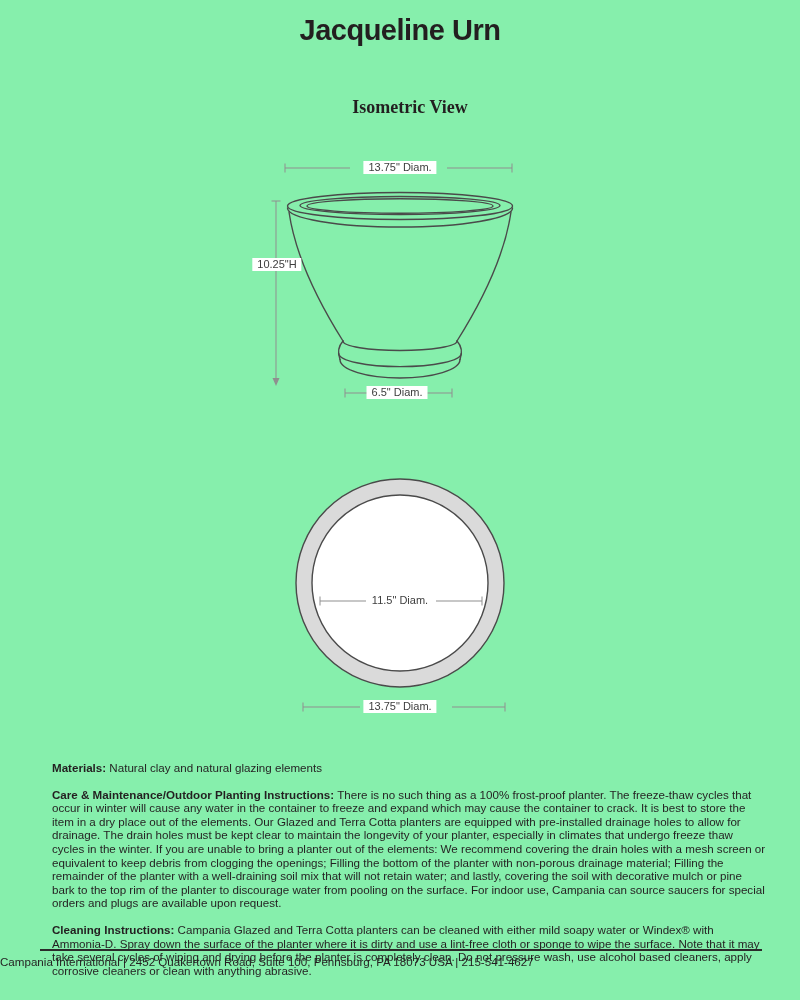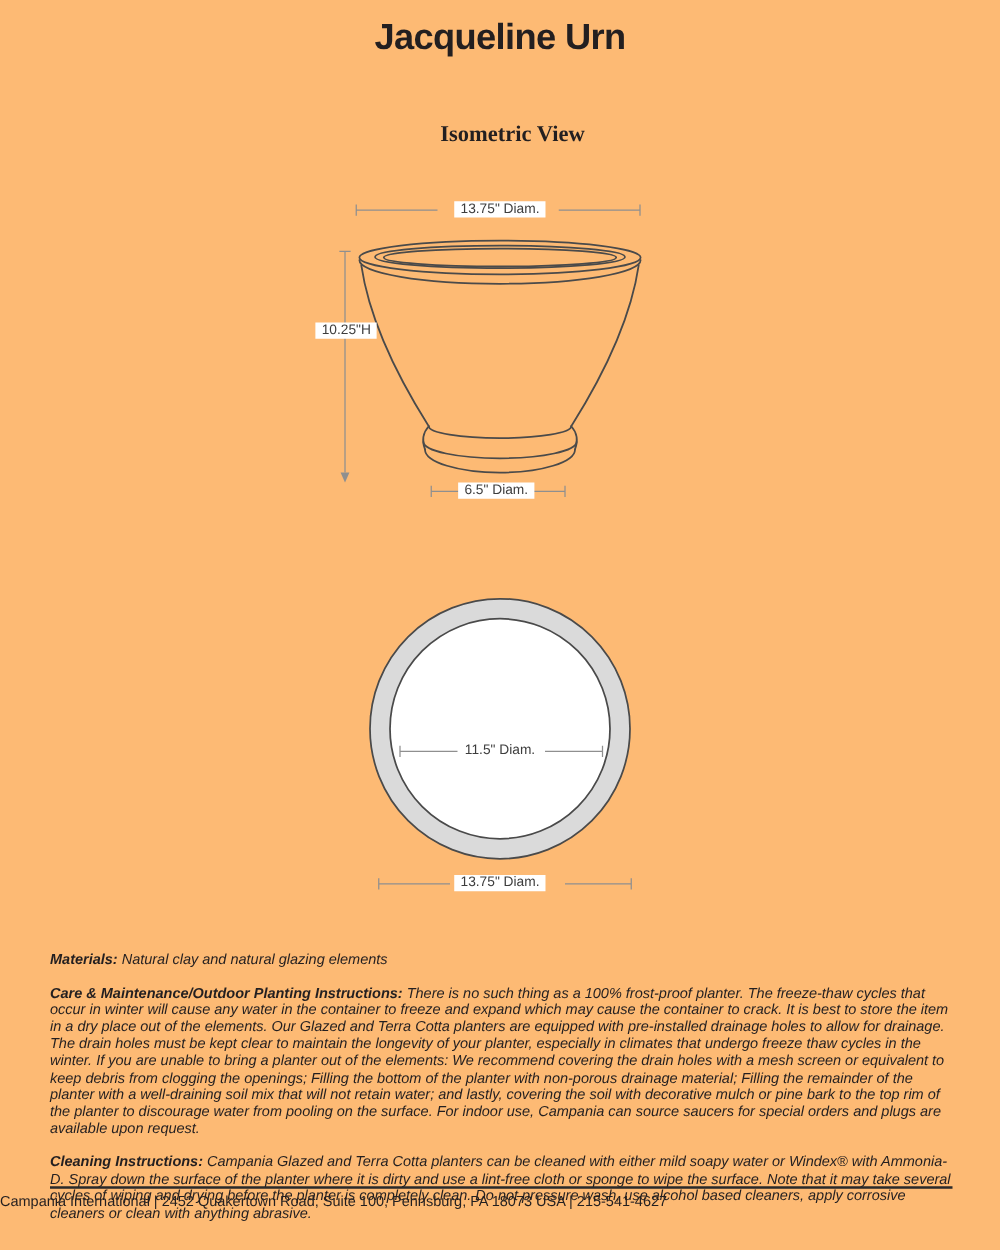--- a/index.html
+++ b/index.html
@@ -1,18 +1,18 @@
 <!DOCTYPE html>
 <html><head>
 <meta charset="utf-8">
 <style>
   * { margin:0; padding:0; box-sizing:border-box; }
   html,body { background:#ffffff; }
   body { font-family:"Liberation Sans", sans-serif; color:#231f20; }
-  .doc { position:relative; width:800px; height:1000px; background:#fdba74; overflow:hidden; }
+  .doc { position:relative; width:800px; height:1000px; background:#86efac; overflow:hidden; }
 
   .page-title {
     position:absolute; top:14px; left:0; width:800px;
     text-align:center; font-size:29px; font-weight:bold; letter-spacing:-0.5px;
   }
   .view-heading {
     position:absolute; left:0; width:800px; text-align:center;
     font-family:"Liberation Serif", serif; font-size:18px; font-weight:bold;padding-left:20px;
   }
   .heading-iso { top:97px; }
@@ -30,21 +30,21 @@
   .lbl-iso-top   { left:400px; top:161px; }
   .lbl-iso-h     { left:277px; top:258px; }
   .lbl-iso-base  { left:397px; top:386px; }
   .lbl-tv-inner  { left:400px; top:594px; }
   .lbl-tv-outer  { left:400px; top:700px; }
 
   .text-block {
     position:absolute; left:40px; top:761px; width:726px;
     font-size:11.6px; line-height:13.6px; color:#231f20;
   }
-  .text-block p { margin:0 0 13px 0;font-style:italic; }
+  .text-block p { margin:0 0 13px 12px; }
   .text-block b { font-weight:bold; }
 
   .footer-rule {
     position:absolute; left:40px; top:949px; width:722px; height:2.4px;
     background:#2a2a2a;
   }
   .footer {
     position:absolute; left:0; top:955px; width:800px; text-align:left;
     font-size:11.6px; line-height:14px;
   }

